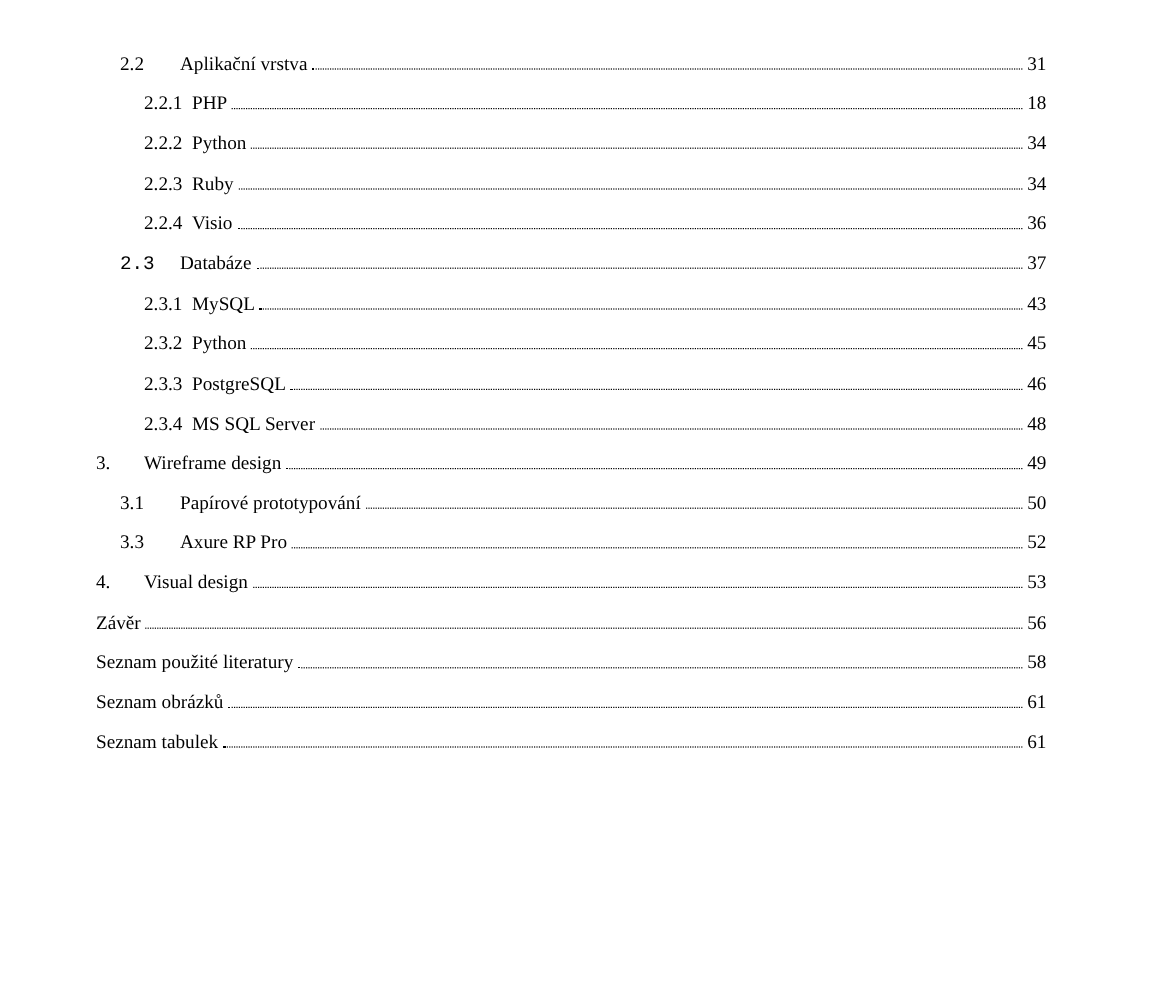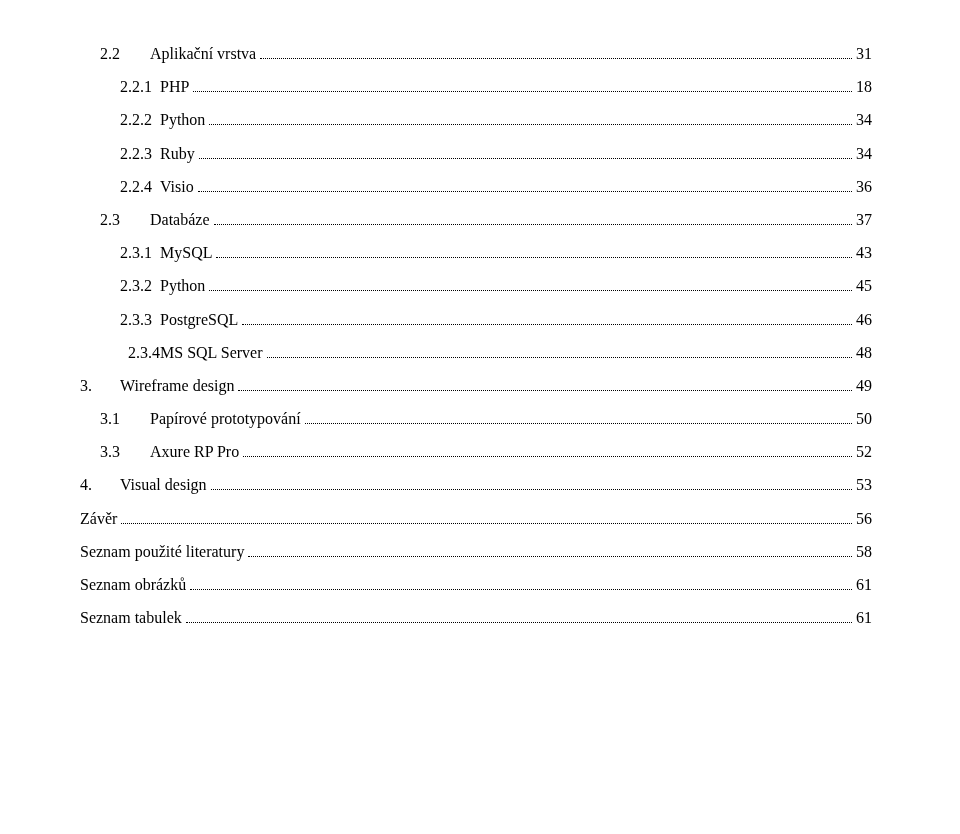--- a/index.html
+++ b/index.html
@@ -71,21 +71,21 @@
       <span class="toc-dots"></span>
       <span class="toc-page">34</span>
     </div>
     <div class="toc-entry">
       <span style="padding-left: 40px; min-width: 80px; flex-shrink: 0; display: inline-block;">2.2.4</span>
       <span class="toc-label">Visio</span>
       <span class="toc-dots"></span>
       <span class="toc-page">36</span>
     </div>
     <div class="toc-entry">
-      <span style="padding-left: 20px; min-width: 70px; flex-shrink: 0; display: inline-block;">2.3</span>
+      <span style="padding-left: 20px; min-width: 70px; flex-shrink: 0; display: inline-block; font-family: Liberation Mono, monospace;">2.3</span>
       <span class="toc-label">Databáze</span>
       <span class="toc-dots"></span>
       <span class="toc-page">37</span>
     </div>
     <div class="toc-entry">
       <span style="padding-left: 40px; min-width: 80px; flex-shrink: 0; display: inline-block;">2.3.1</span>
       <span class="toc-label">MySQL</span>
       <span class="toc-dots"></span>
       <span class="toc-page">43</span>
     </div>
@@ -95,21 +95,21 @@
       <span class="toc-dots"></span>
       <span class="toc-page">45</span>
     </div>
     <div class="toc-entry">
       <span style="padding-left: 40px; min-width: 80px; flex-shrink: 0; display: inline-block;">2.3.3</span>
       <span class="toc-label">PostgreSQL</span>
       <span class="toc-dots"></span>
       <span class="toc-page">46</span>
     </div>
     <div class="toc-entry">
-      <span style="padding-left: 40px; min-width: 80px; flex-shrink: 0; display: inline-block; text-align: right;">2.3.4</span>
+      <span style="padding-left: 40px; min-width: 80px; flex-shrink: 0; display: inline-block;">2.3.4</span>
       <span class="toc-label">MS SQL Server</span>
       <span class="toc-dots"></span>
       <span class="toc-page">48</span>
     </div>
     <div class="toc-entry">
       <span style="padding-left: 0px; min-width: 40px; flex-shrink: 0; display: inline-block;">3.</span>
       <span class="toc-label">Wireframe design</span>
       <span class="toc-dots"></span>
       <span class="toc-page">49</span>
     </div>

